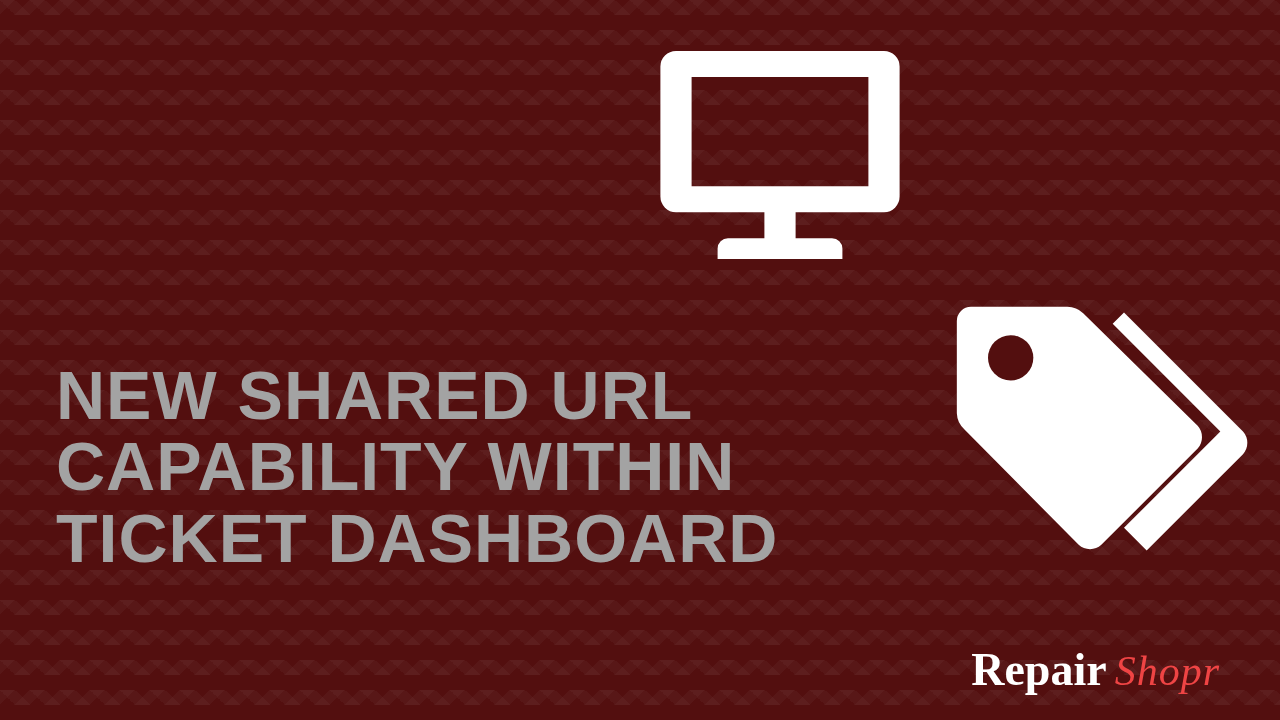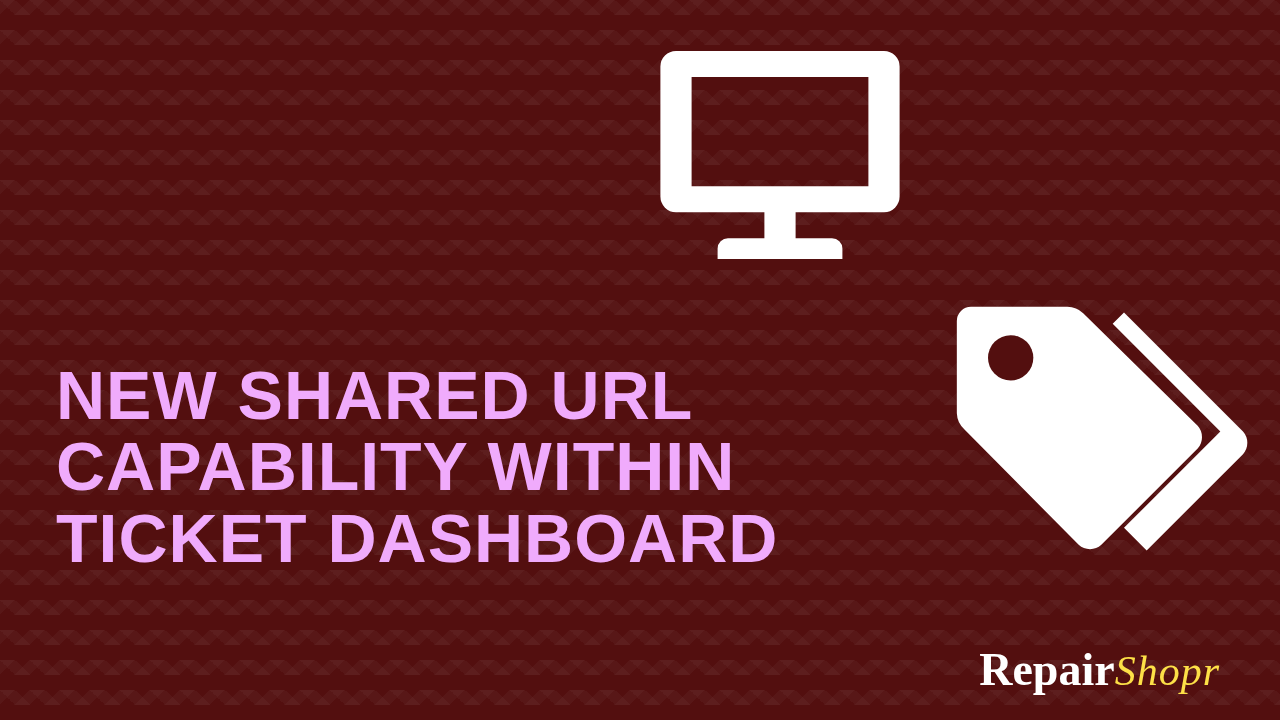--- a/index.html
+++ b/index.html
@@ -30,21 +30,21 @@
     font-weight: 900;
     font-size: 60px;
     line-height: 1.25;
     letter-spacing: 18px;
     white-space: pre;
   }
   .headline {
     position: absolute;
     left: 56px;
     top: 360px;
-    color: #f0abfc;
+    color: #a3a3a3;
     font-weight: 900;
     font-size: 68px;
     line-height: 1.05;
     letter-spacing: 1px;
     white-space: pre;
   }
   .monitor-icon {
     position: absolute;
     left: 640px;
     top: 25px;
@@ -59,30 +59,30 @@
     width: 340px;
     height: 320px;
     fill: #FFFFFF;
   }
   .brand {
     position: absolute;
     right: 60px;
     bottom: 24px;
     display: flex;
     align-items: baseline;
-    gap: 0;
+    gap: 8px;
   }
   .brand-main {
     color: #FFFFFF;
     font-family: Georgia, 'Times New Roman', serif;
     font-weight: 700;
     font-size: 46px;
   }
   .brand-sub {
-    color: #fde047;
+    color: #ef4444;
     font-family: Georgia, 'Times New Roman', serif;
     font-weight: 300;
     font-style: italic;
     font-size: 42px;
     letter-spacing: 1px;
   }
 </style>
 </head>
 <body>
 

